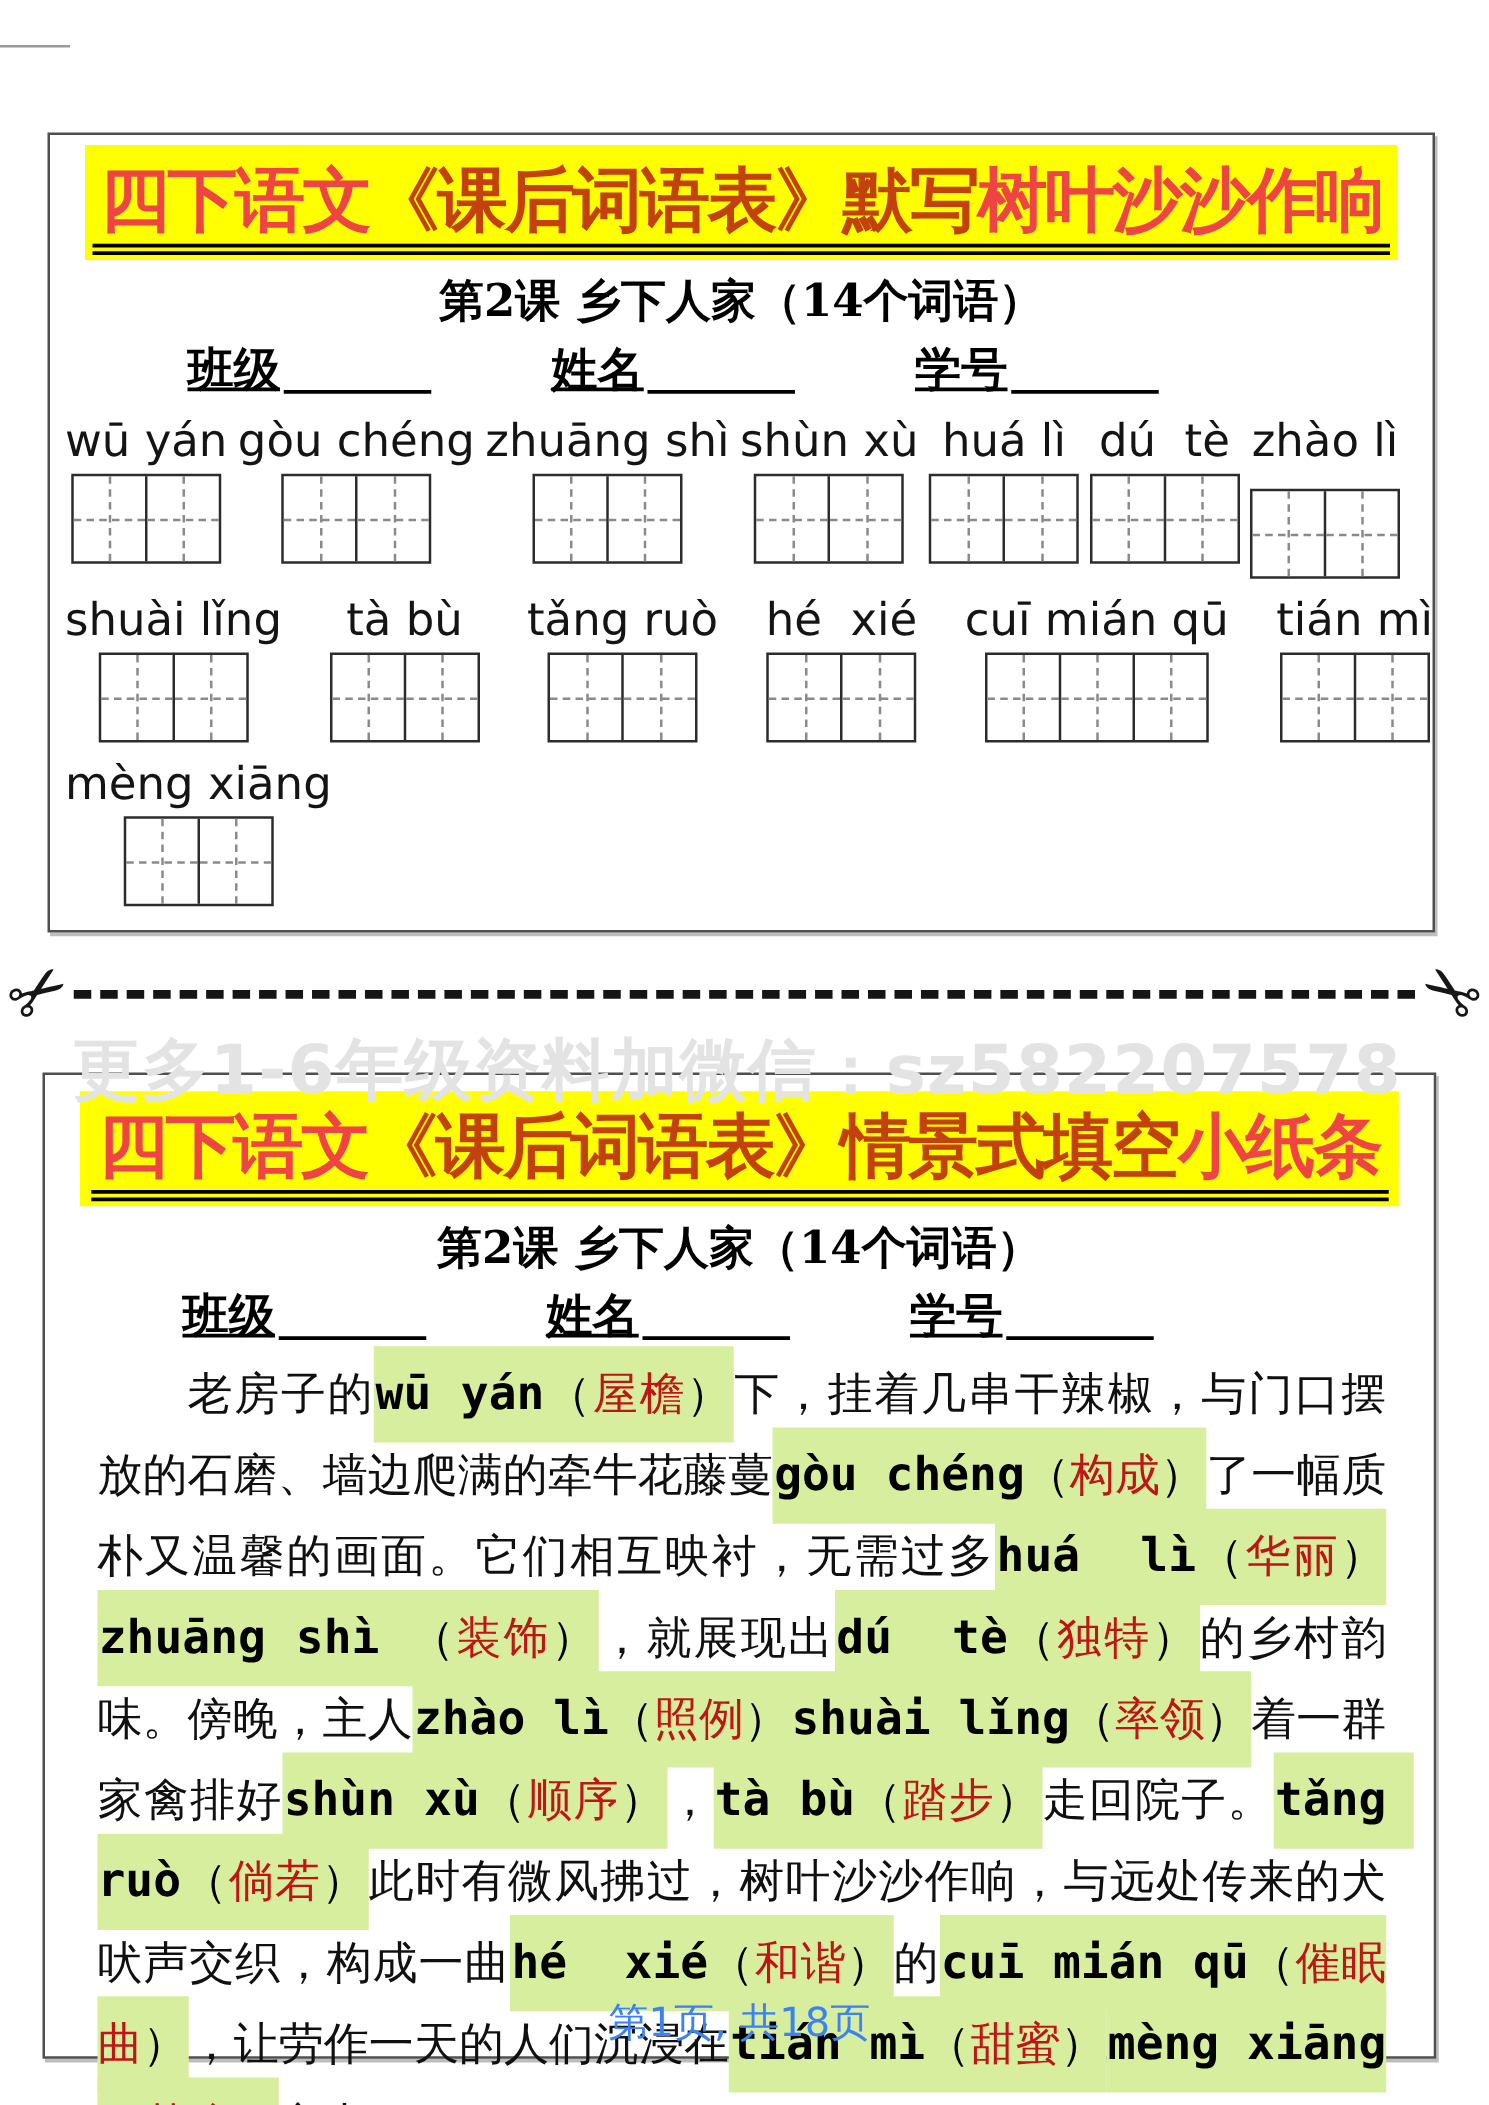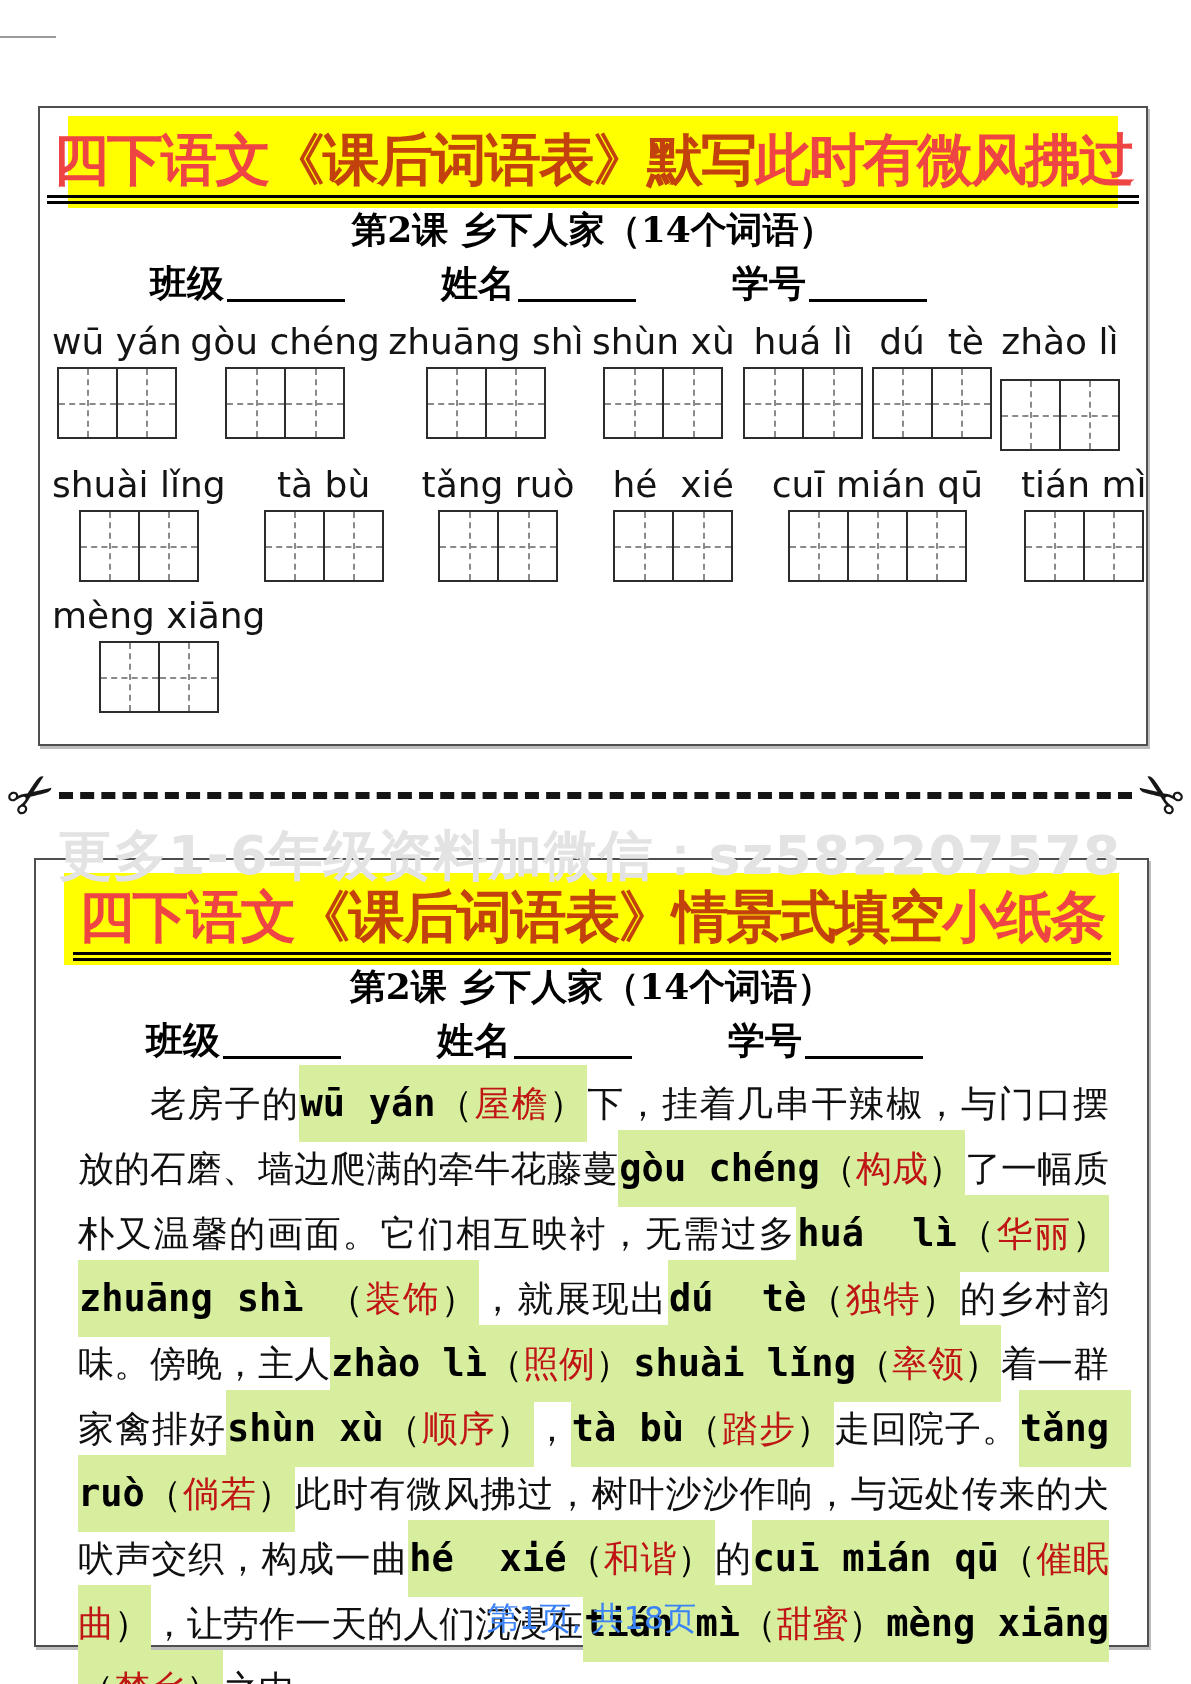--- a/index.html
+++ b/index.html
@@ -17,25 +17,25 @@
   .band{margin:8px 28px 0;background:#ffff00;height:88px;display:flex;align-items:flex-end;
         justify-content:center;padding-bottom:4px;}
   .card2 .band{margin-top:13px;}
   .band-inner{display:inline-block;border-bottom:9px double #000;padding:0 6px 5px;
         font-family:"Liberation Sans","DejaVu Sans",sans-serif;font-weight:900;
         font-size:56px;line-height:1.05;letter-spacing:-2px;white-space:nowrap;}
   .tseg.black{color:#ef4444;}
   .tseg.red{color:#c2410c;}
 
   .subtitle{text-align:center;font-family:"DejaVu Serif",serif;font-weight:bold;
-        font-size:36px;line-height:1.2;}
+        font-size:36px;margin-top:12px;line-height:1.2;}
 
   
   .fields{display:flex;margin-top:12px;padding-left:110px;}
-  .fgroup{display:flex;align-items:flex-start;margin-right:96px;}
+  .fgroup{display:flex;align-items:center;margin-right:96px;text-decoration:underline;}
   .flabel{font-family:"DejaVu Serif",serif;font-weight:bold;font-size:37px;line-height:1.1;}
   .fline{width:118px;border-bottom:3px solid #000;height:36px;margin-left:3px;}
 
   
   .wrows{padding:0 26px 0 12px;}
   .wrow{display:flex;margin-top:12px;align-items:flex-start;}
   .wrow1{justify-content:space-between;margin-top:16px;}
   .wrow2{gap:38px;}
   .wrow3{gap:38px;}
   .word{display:flex;flex-direction:column;align-items:center;}
@@ -73,21 +73,21 @@
         font-family:"DejaVu Sans",sans-serif;font-size:32px;color:#3b82f6;}
 </style>
 </head>
 <body>
 
 <div class="page">
   <div class="edge-artifact"></div>
 
   <div class="card card1">
     <div class="band">
-      <span class="band-inner" id="title1"><span class="tseg black">四下语文</span><span class="tseg red">《课后词语表》</span><span class="tseg red">默写</span><span class="tseg black">此时有微风拂过</span></span>
+      <span class="band-inner" id="title1"><span class="tseg black">四下语文</span><span class="tseg red">《课后词语表》</span><span class="tseg red">默写</span><span class="tseg black">树叶沙沙作响</span></span>
     </div>
     <div class="subtitle">第2课 乡下人家（14个词语）</div>
     <div class="fields" id="fields1">
         <span class="fgroup">
           <span class="flabel">班级</span>
           <span class="fline"></span>
         </span>
         <span class="fgroup">
           <span class="flabel">姓名</span>
           <span class="fline"></span>

